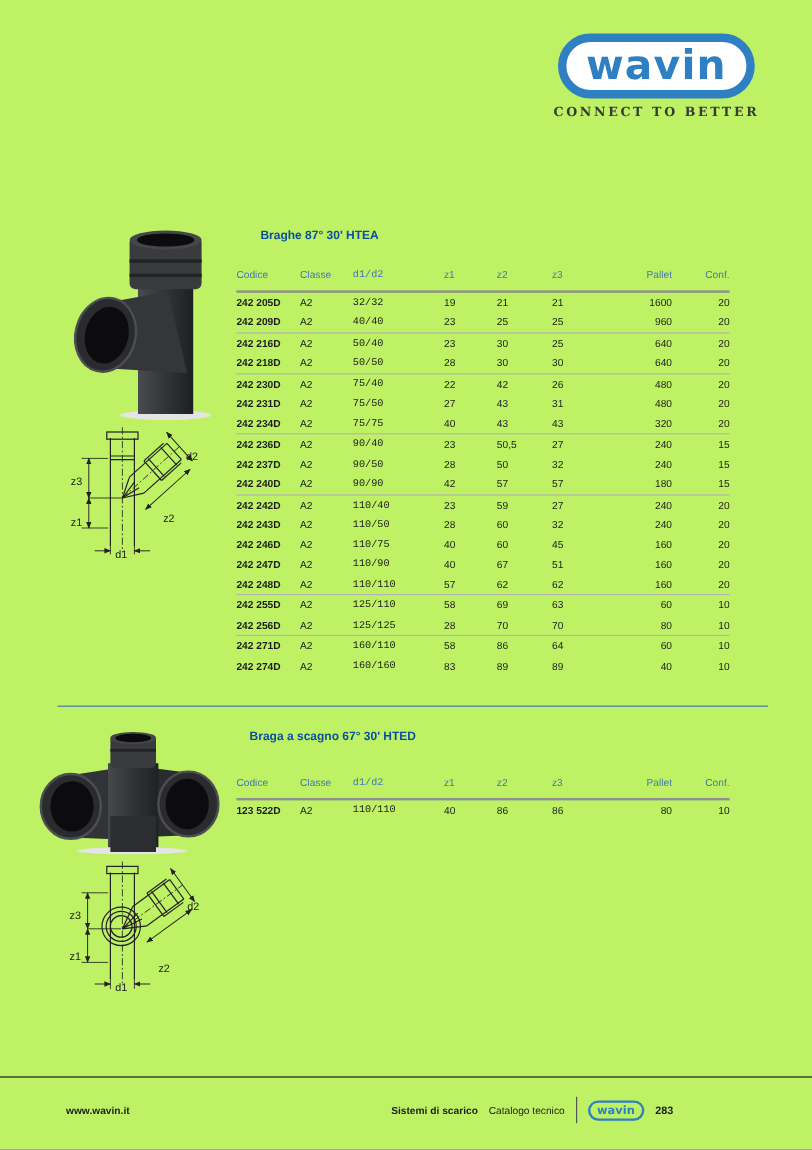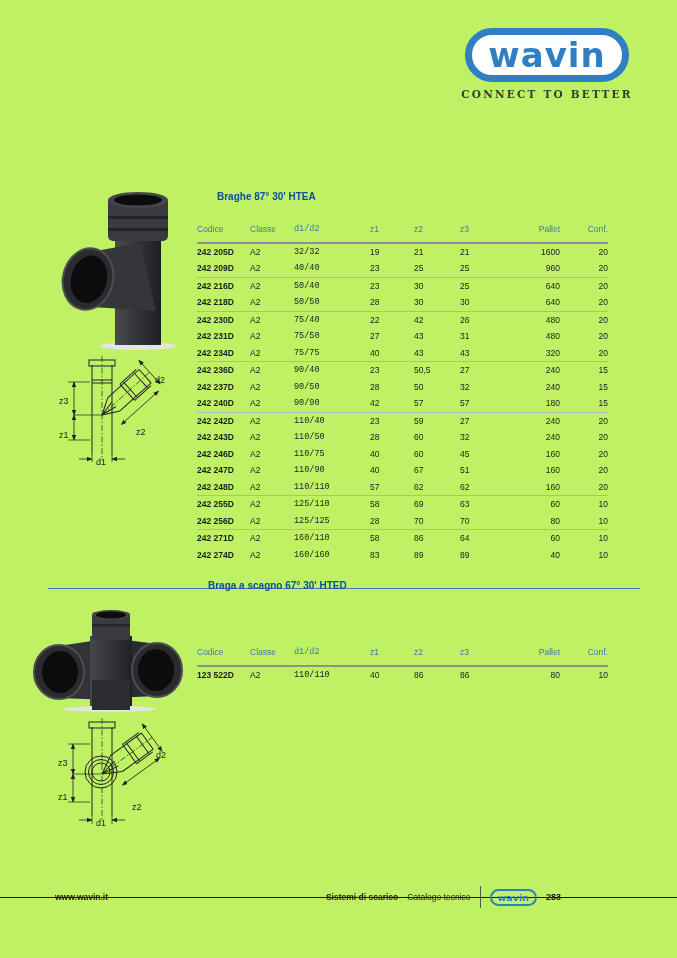--- a/index.html
+++ b/index.html
@@ -10,21 +10,21 @@
   .logo-wrap{position:absolute;left:452px;top:28px;width:190px;text-align:center;}
   .logo-pill{display:inline-block;border:7px solid #2e80c3;border-radius:32px;
              padding:0 16px;background:#fff;}
   .logo-pill span{font-family:"DejaVu Sans",sans-serif;font-weight:800;font-size:34px;
                   line-height:40px;color:#2e80c3;letter-spacing:1px;}
   .tagline{margin-top:6px;font-family:"DejaVu Serif",serif;font-weight:bold;
            font-size:10.5px;letter-spacing:2.2px;color:#3a3a33;}
 
   
   .sec-title{position:absolute;left:197px;color:#0b4ea2;font-weight:bold;font-size:10px;}
-  #title1{top:191px;padding-left:20px;} #title2{top:580px;padding-left:11px;}
+  #title1{top:191px;padding-left:20px;} #title2{top:609px;padding-left:11px;}
 
   
   .ctable{position:absolute;left:197px;width:411px;font-size:8.5px;line-height:1;}
   #table1{top:222px;} #table2{top:645px;}
   .thead{display:flex;align-items:flex-start;color:#4577b0;
          padding:3px 0 8px 0;border-bottom:2px solid #8f8f8f;}
   .trow{display:flex;align-items:center;height:16.5px;}
   .trow.sep{border-bottom:1px solid #b3b3b3;}
   .c{display:block;}
   .c0{width:53px;} .c1{width:44px;} .c2{width:76px;font-family:Liberation Mono, monospace;} .c3{width:44px;}
@@ -36,21 +36,21 @@
   .blue-divider{position:absolute;left:48px;top:588px;width:592px;height:1px;background:#4577b0;}
 
   
   .art{position:absolute;}
   #photo1{left:58px;top:183px;} #diagram1{left:52px;top:352px;}
   #photo2{left:32px;top:610px;} #diagram2{left:52px;top:716px;}
   .dg-label{font-family:"Liberation Sans",sans-serif;font-size:9px;fill:#222;}
 
   
   .footer-rule{position:absolute;left:0;top:897px;width:677px;height:1px;background:#1a1a1a;}
-  .footer{position:absolute;left:0;top:884px;width:583px;height:26px;font-size:8.5px;}
+  .footer{position:absolute;left:0;top:912px;width:583px;height:26px;font-size:8.5px;}
   .footer-url{position:absolute;left:55px;top:8px;font-weight:bold;color:#1c1c1c;text-decoration:none;}
   .footer-right{position:absolute;right:22px;top:0;height:26px;display:flex;align-items:center;gap:9px;}
   .f-series{font-weight:bold;} .f-cat{font-weight:normal;}
   .f-sep{width:1px;height:22px;background:#555;}
   .mini-pill{border:2px solid #2e80c3;border-radius:9px;padding:0 6px;
              font-family:"DejaVu Sans",sans-serif;font-weight:800;font-size:9.5px;
              line-height:13px;color:#2e80c3;}
   .f-page{font-weight:bold;font-size:9px;}
 </style>
 </head>

